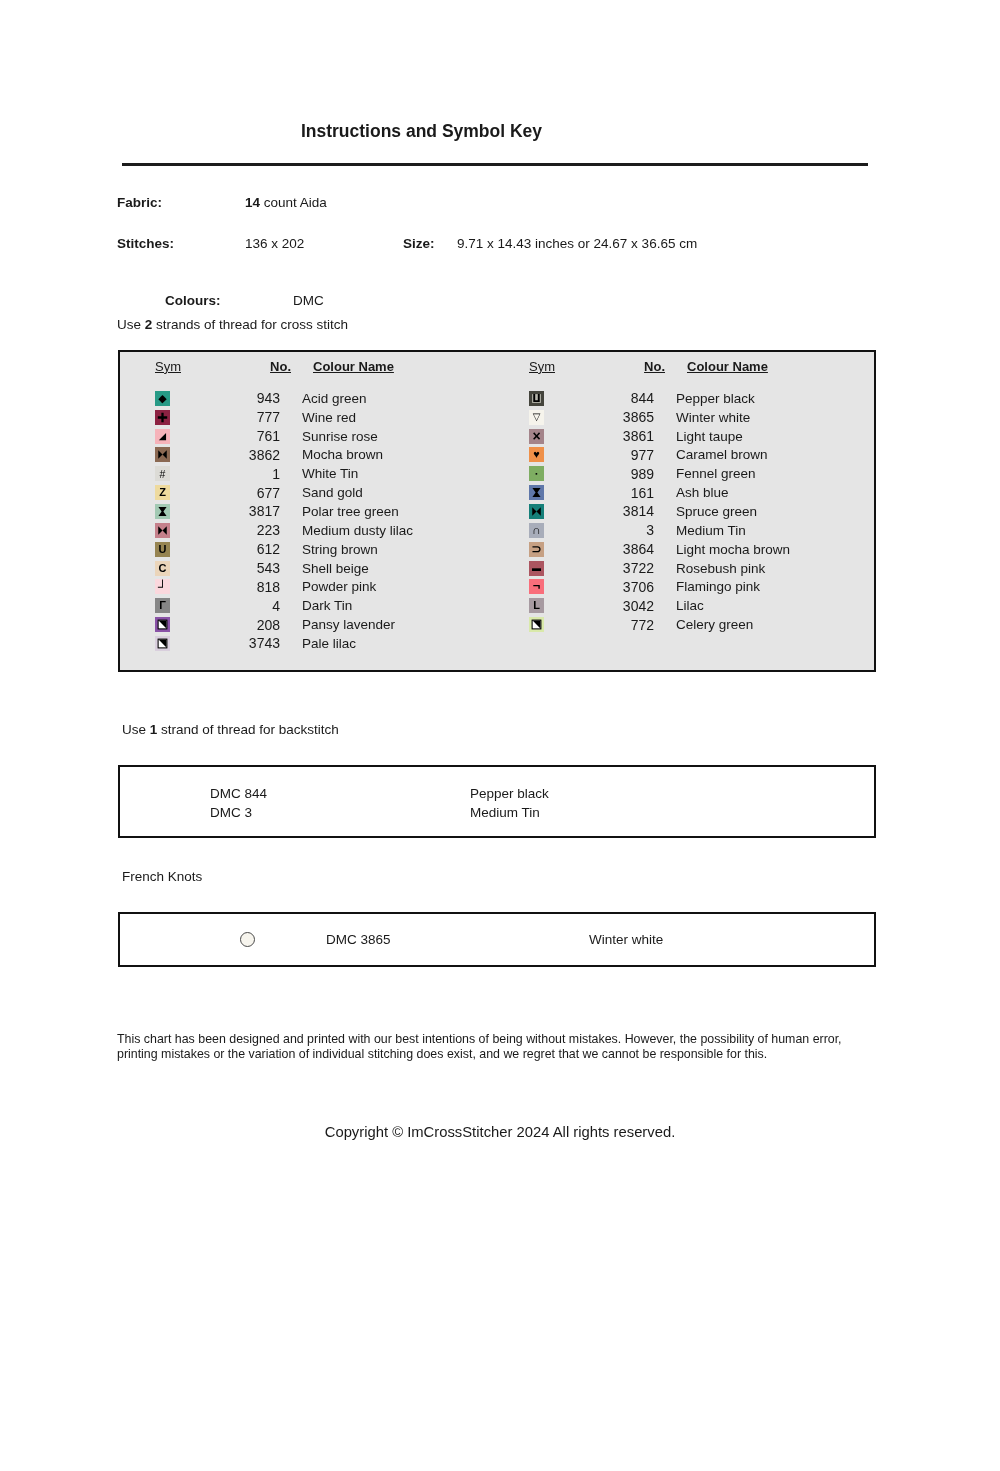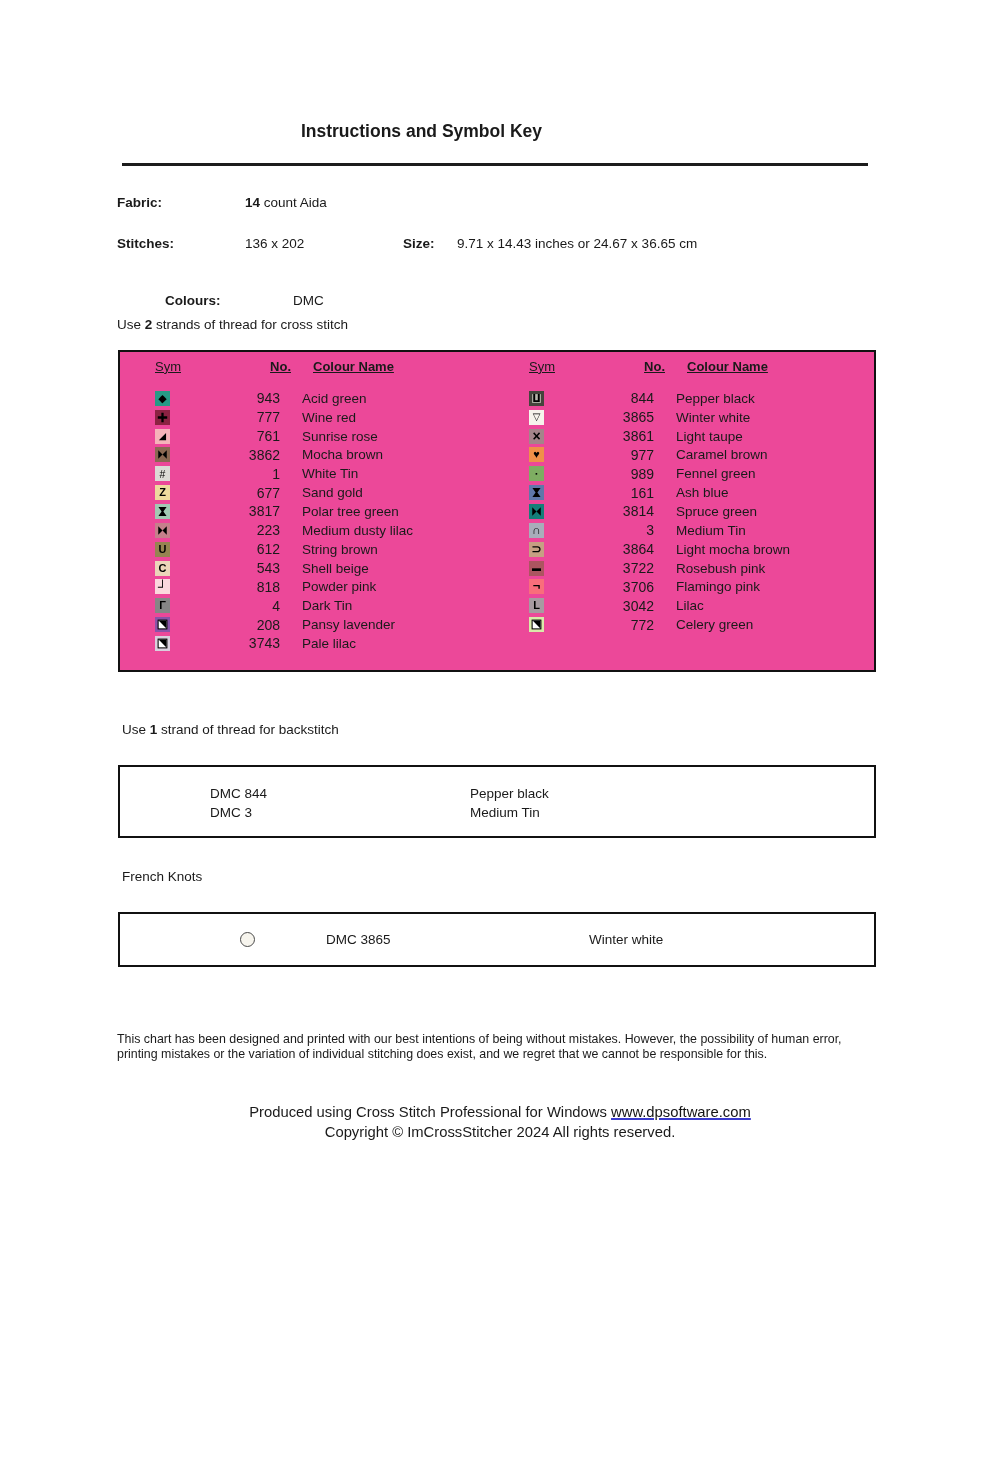--- a/index.html
+++ b/index.html
@@ -21,21 +21,21 @@
   .info-row .lab{position:absolute;left:117px;}
   .info-row .val{position:absolute;left:245px;}
   .info-row .sizelab{position:absolute;left:403px;font-weight:bold;font-size:13.5px;}
   .info-row .sizeval{position:absolute;left:457px;font-size:13.5px;}
   .note{font-size:13.5px;}
   .note b{font-weight:bold;}
   .note-cross{top:317px;left:117px;}
   .note-back{top:722px;left:122px;}
   .fk-label{top:869px;left:122px;font-size:13.5px;}
   
-  .keybox{top:350px;left:118px;width:754px;height:318px;border:2px solid #111;background:#ec4899;}
+  .keybox{top:350px;left:118px;width:754px;height:318px;border:2px solid #111;background:#e5e5e5;}
   .key-group{position:absolute;top:5px;}
   .kg-left{left:35px;}
   .kg-right{left:409px;}
   .krow{display:flex;align-items:center;height:18.85px;}
   .khead{height:18px;margin-bottom:14px;}
   .khsym{flex:0 0 15px;white-space:nowrap;font-size:13px;text-decoration:underline;}
   .kno{flex:0 0 110px;text-align:right;font-size:14px;white-space:nowrap;}
   .kname{margin-left:22px;font-size:13.5px;white-space:nowrap;}
   .khead .kno,.khead .kname{text-decoration:underline;font-size:13px;font-weight:bold;}
   .ksym{flex:0 0 15px;width:15px;height:15px;display:flex;align-items:center;justify-content:center;overflow:hidden;}
@@ -370,18 +370,15 @@
         <div class="fkrow" data-name="french-knot-row">
           <span class="fkcircle" data-name="french-knot-circle-icon" style="background: rgb(247, 245, 238);"></span>
           <span class="fkcode" data-name="french-knot-code">DMC 3865</span>
           <span class="fkname" data-name="french-knot-colour-name">Winter white</span>
         </div>
       </div>
   </div>
 
   <div class="abs disclaimer" data-name="disclaimer-text">This chart has been designed and printed with our best intentions of being without mistakes. However, the possibility of human error, printing mistakes or the variation of individual stitching does exist, and we regret that we cannot be responsible for this.</div>
 
-  <div class="abs produced" data-name="produced-line">
-    <span data-name="produced-text">Produced using Cross Stitch Professional for Windows </span><span class="weblink" data-name="dpsoftware-link">www.dpsoftware.com</span>
-  </div>
   <div class="abs copyright" data-name="copyright-line">Copyright © ImCrossStitcher 2024 All rights reserved.</div>
 
 </div>
 
 </body></html>

